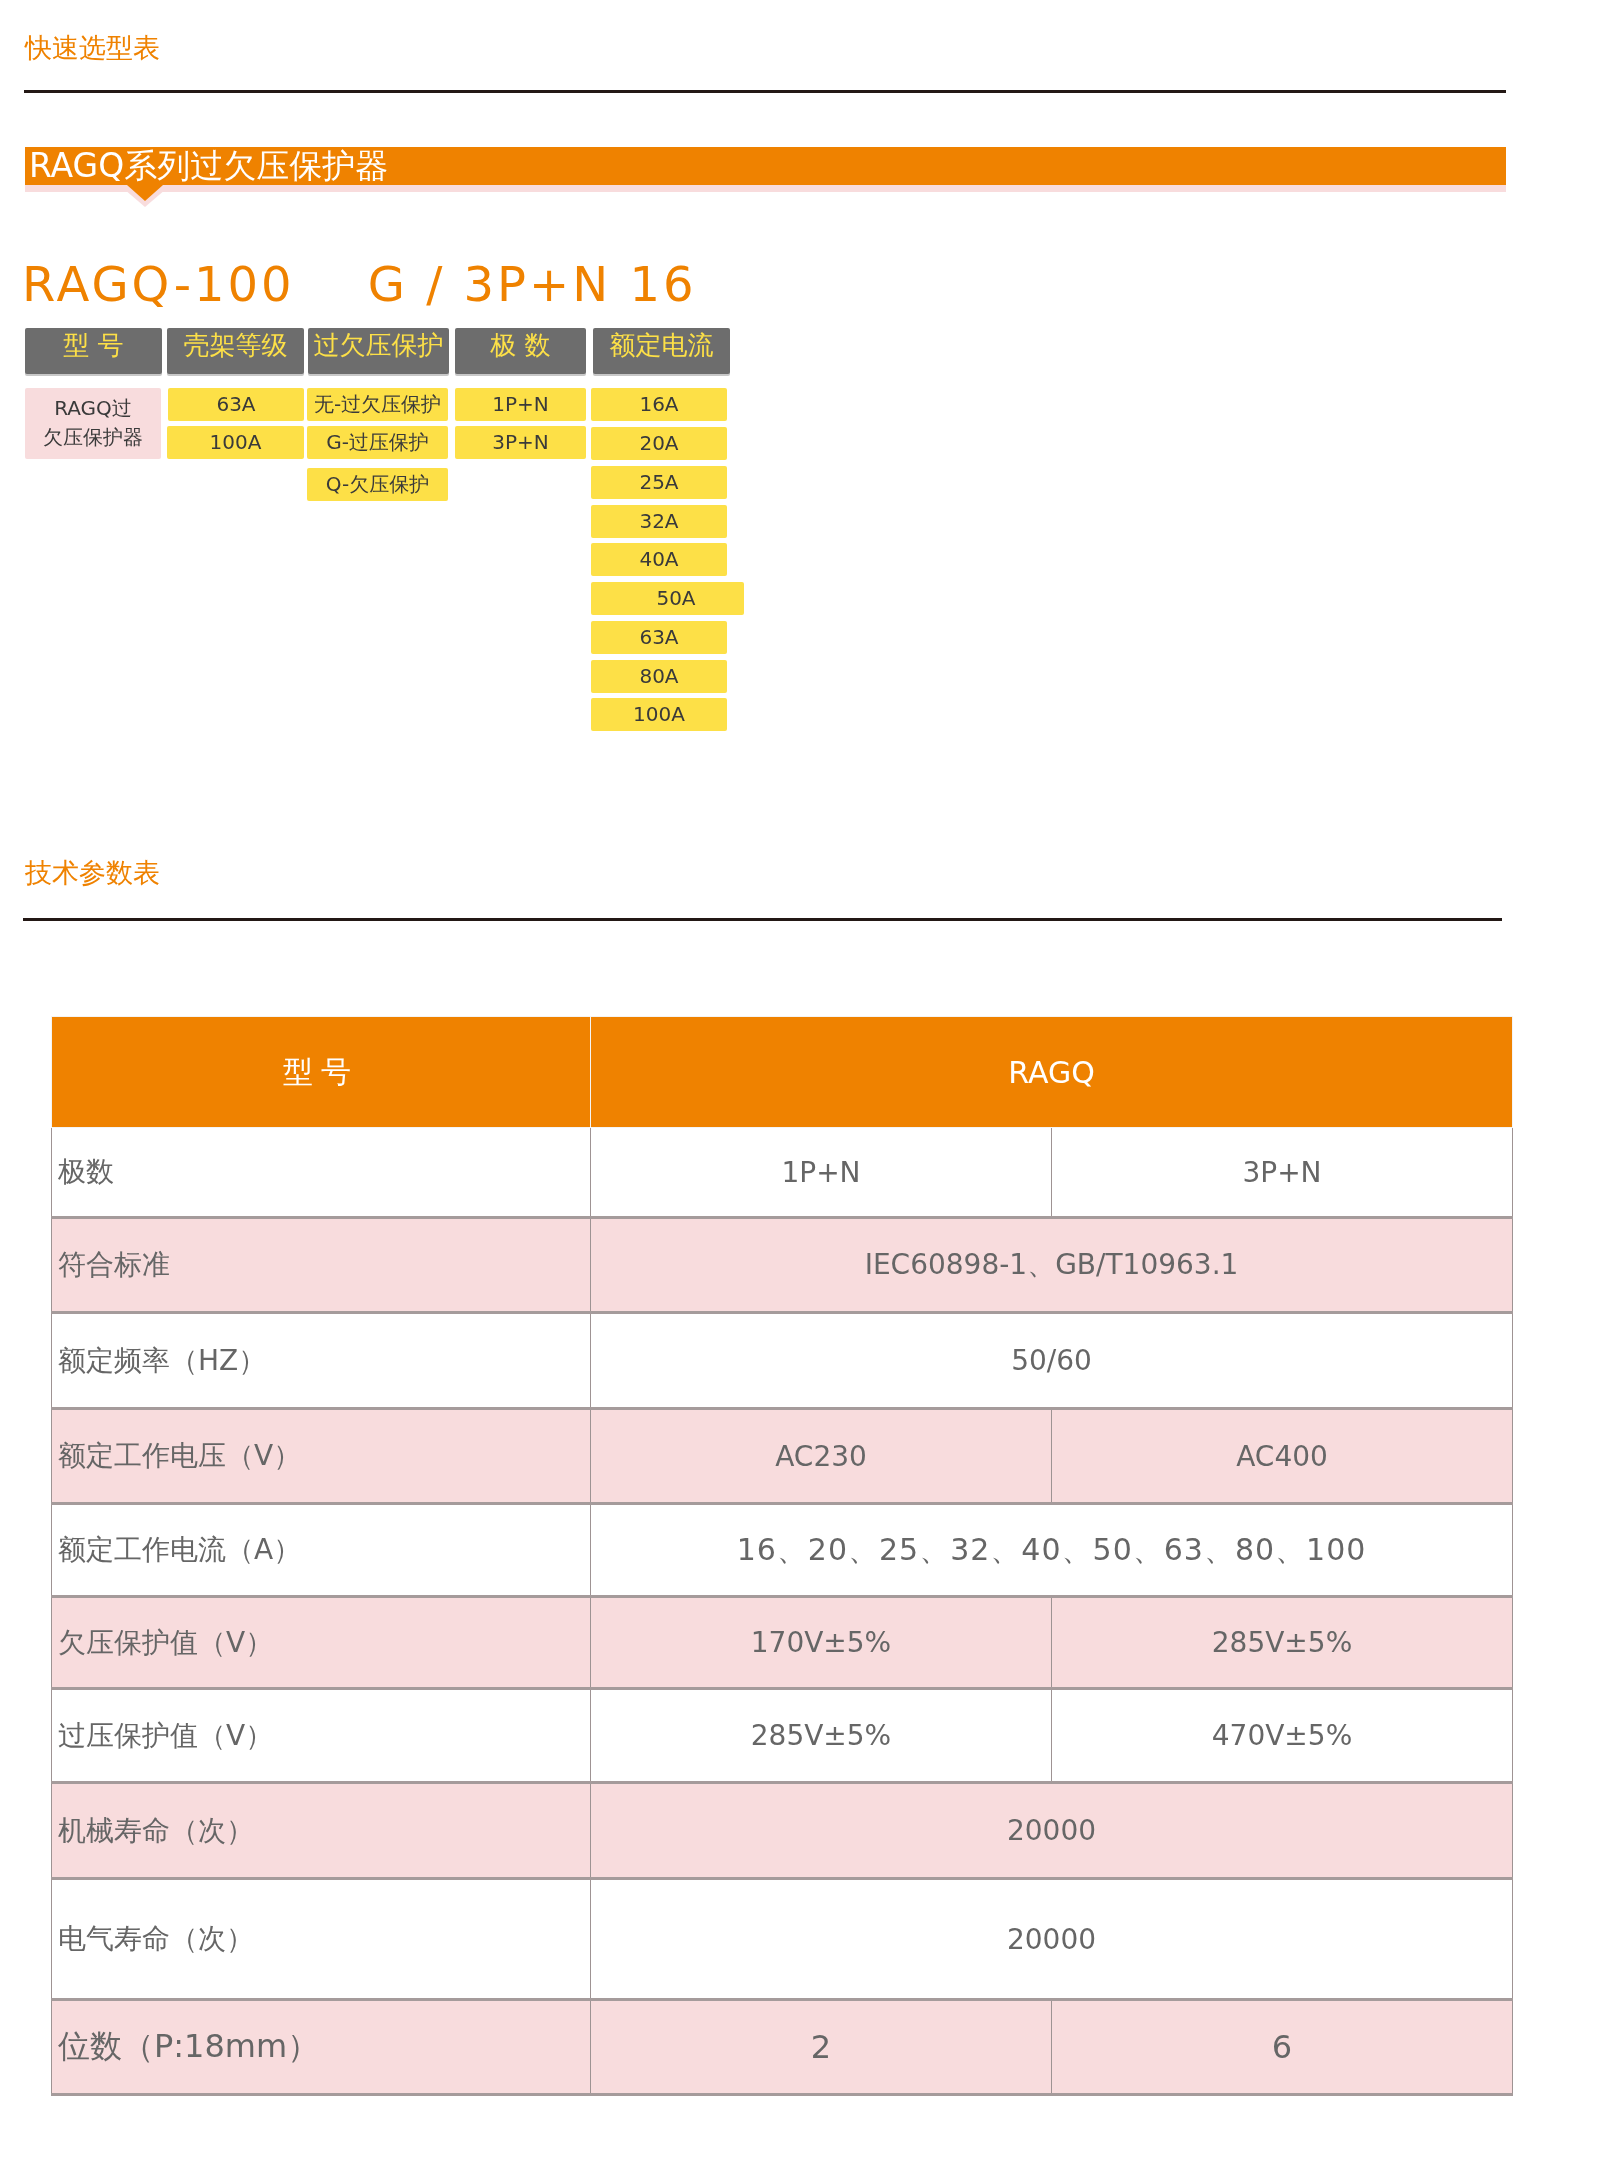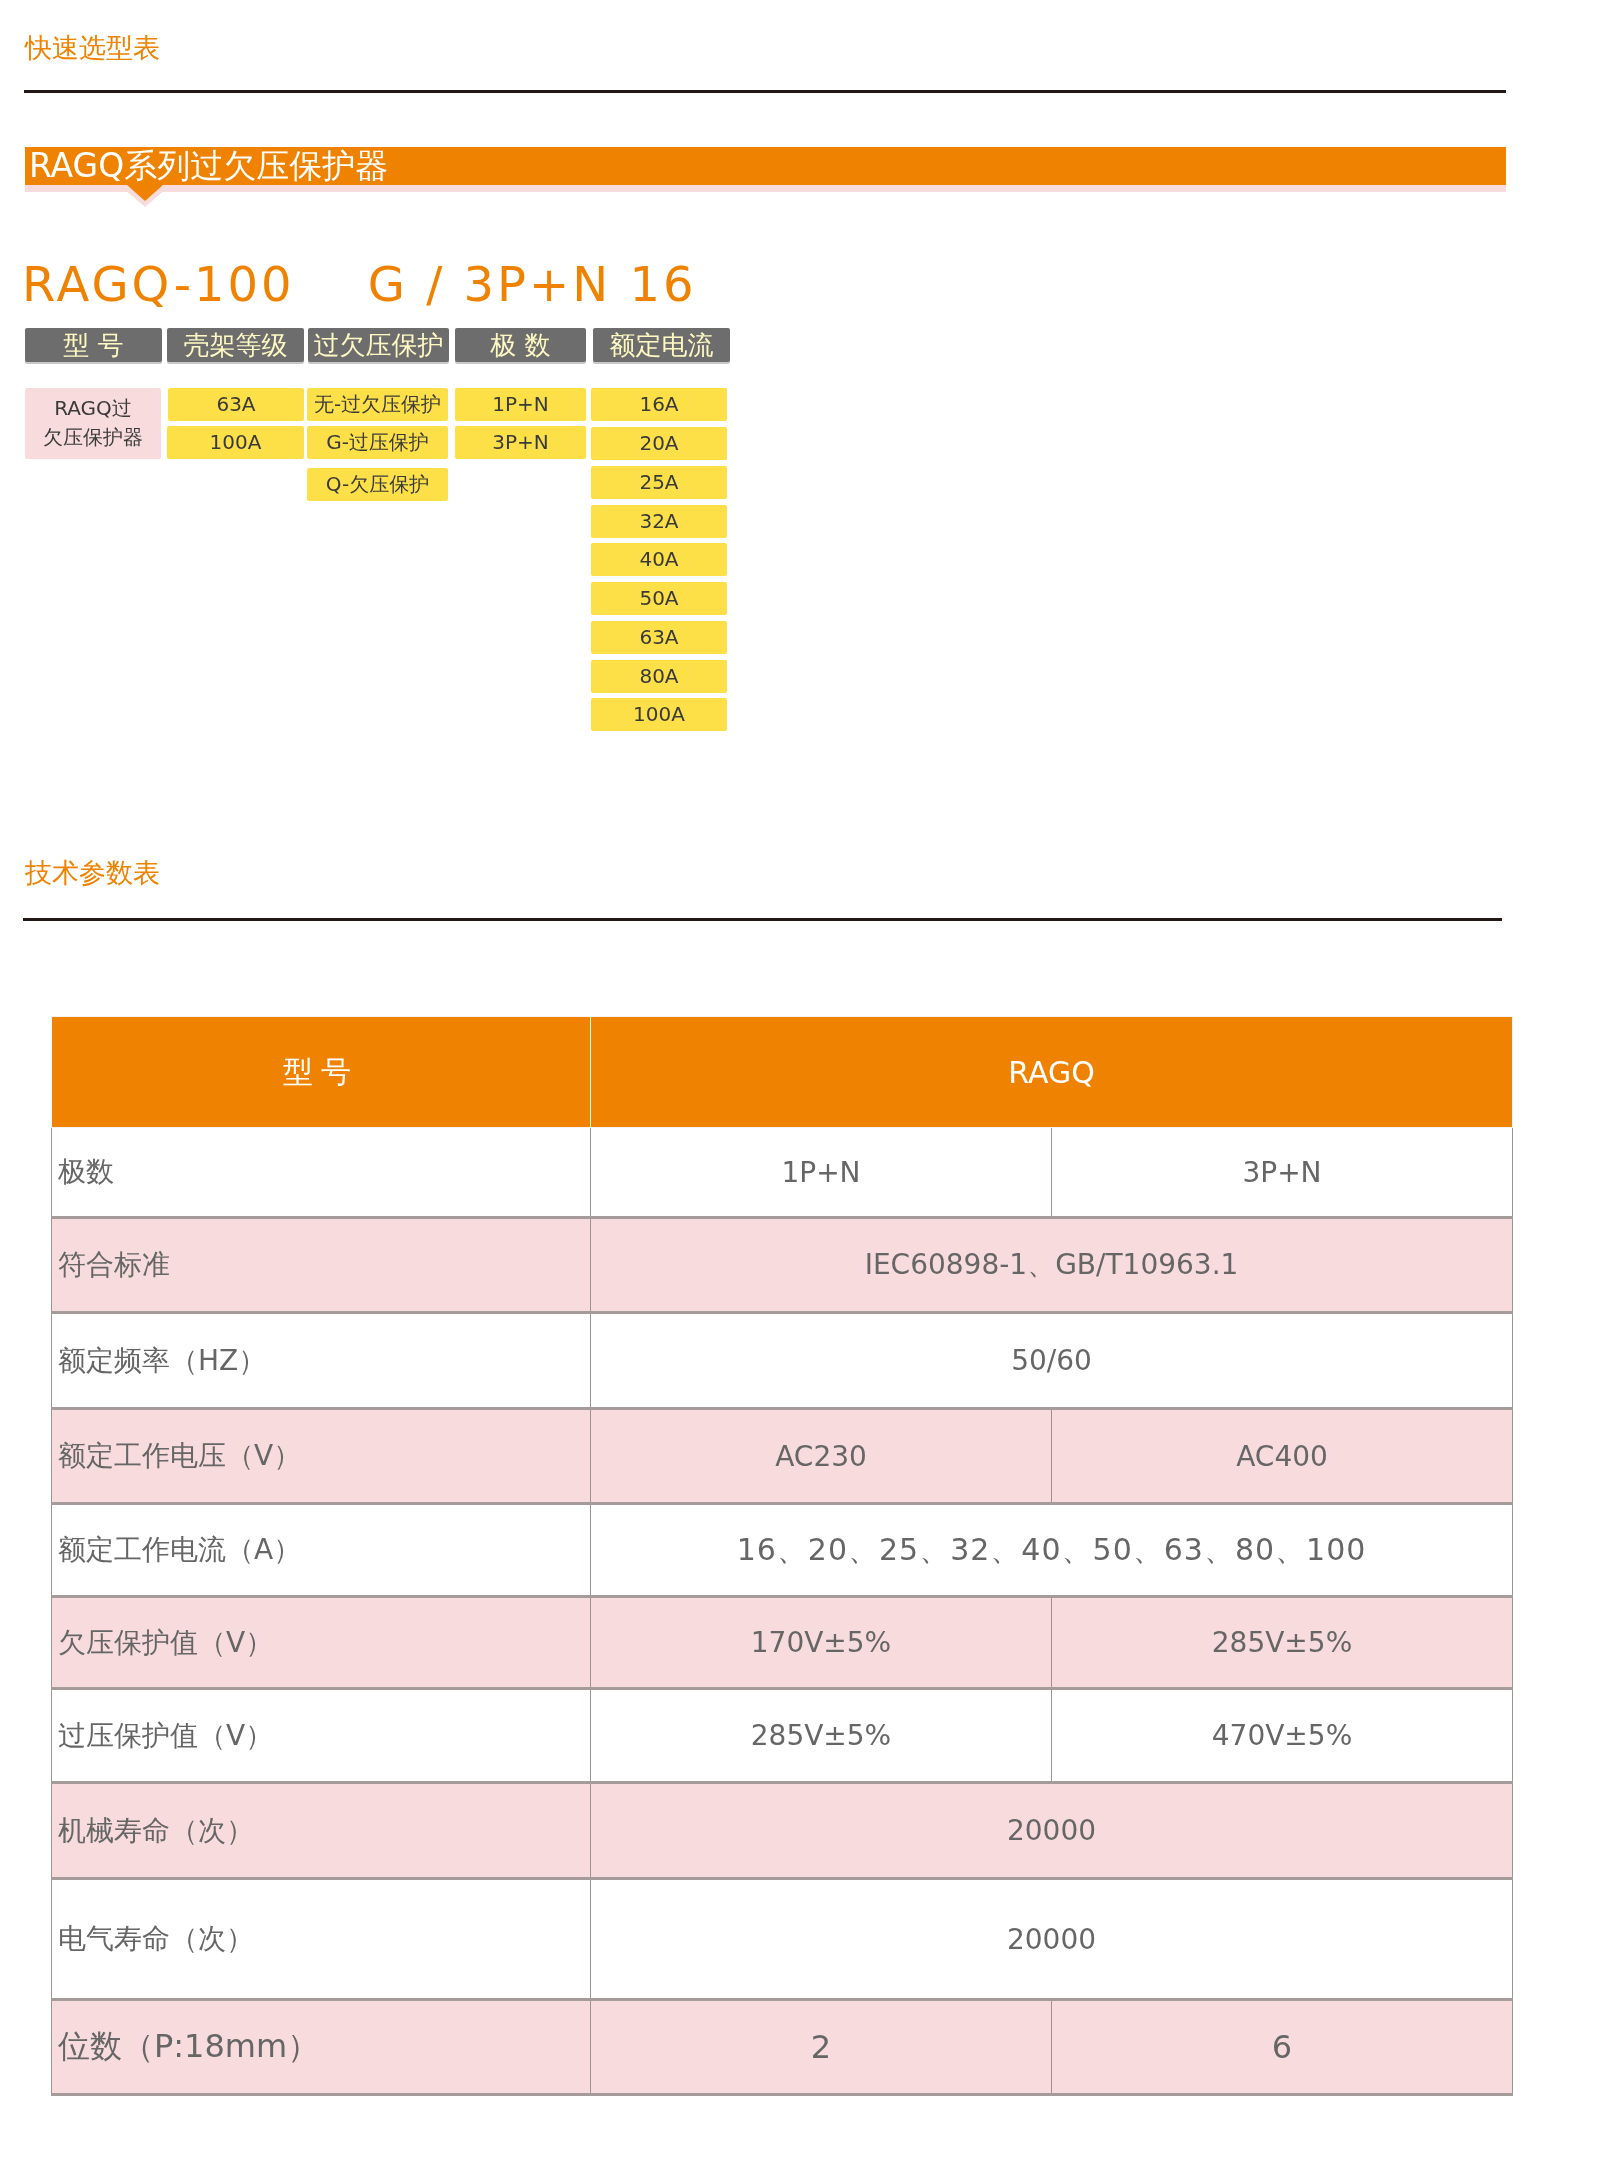--- a/index.html
+++ b/index.html
@@ -15,21 +15,21 @@
   .banner-pointer { left:127px; top:185px; width:0; height:0;
             border-left:18px solid transparent; border-right:18px solid transparent;
             border-top:16px solid #ef8200; }
   .banner-pointer-shadow { left:124px; top:189px; width:0; height:0;
             border-left:21px solid transparent; border-right:21px solid transparent;
             border-top:18px solid #f8dcdd; }
 
   .model-code { left:22px; top:256px; color:#ef8200; font-size:48px; line-height:56px;
                 letter-spacing:3px; white-space:pre; font-family:"DejaVu Sans",sans-serif; }
 
-  .chip-head { background:#6d6d6d; color:#fef9c3; font-size:26px; height:34px; line-height:34px;
+  .chip-head { background:#6d6d6d; color:#fde047; font-size:26px; height:46px; line-height:34px;
                text-align:center; border-radius:2px; box-shadow:0 2px 0 #c8c8c8; white-space:nowrap; overflow:hidden; }
   .chip { background:#fde047; color:#3a3a3a; font-size:20px; height:33px; line-height:33px;
           text-align:center; border-radius:2px; white-space:nowrap; overflow:hidden; }
   .chip-model { background:#f8dcdd; color:#3a3a3a; font-size:20px; line-height:29px;
           text-align:center; border-radius:2px; padding-top:6px; box-sizing:border-box; }
 
   table.spec { position:absolute; left:51px; top:1016px; width:1461px; border-collapse:collapse;
                table-layout:fixed; }
   table.spec td, table.spec th { border:1px solid #9e9393; font-weight:normal; }
   table.spec th { background:#ef8200; color:#fff; height:108px; font-size:30px; border-color:#f4f4f4;
@@ -71,21 +71,21 @@
 <div class="abs chip" style="left:307px; top:468px; width:141px;">Q-欠压保护</div>
 
 <div class="abs chip" style="left:455px; top:388px; width:131px;">1P+N</div>
 <div class="abs chip" style="left:455px; top:426px; width:131px;">3P+N</div>
 
 <div class="abs chip" style="left:591px; top:388px; width:136px;">16A</div>
 <div class="abs chip" style="left:591px; top:427px; width:136px;">20A</div>
 <div class="abs chip" style="left:591px; top:466px; width:136px;">25A</div>
 <div class="abs chip" style="left:591px; top:505px; width:136px;">32A</div>
 <div class="abs chip" style="left:591px; top:543px; width:136px;">40A</div>
-<div class="abs chip" style="left:591px; top:582px; width:136px;">50A</div>
+<div class="abs chip" style="left:591px; top:582px; width:136px;padding-left:17px;">50A</div>
 <div class="abs chip" style="left:591px; top:621px; width:136px;">63A</div>
 <div class="abs chip" style="left:591px; top:660px; width:136px;">80A</div>
 <div class="abs chip" style="left:591px; top:698px; width:136px;">100A</div>
 
 <div class="abs section-title" style="left:25px; top:858px;">技术参数表</div>
 <div class="abs rule" style="left:23px; top:918px; width:1479px;"></div>
 
 <table class="spec">
   <colgroup>
     <col style="width:539px">

